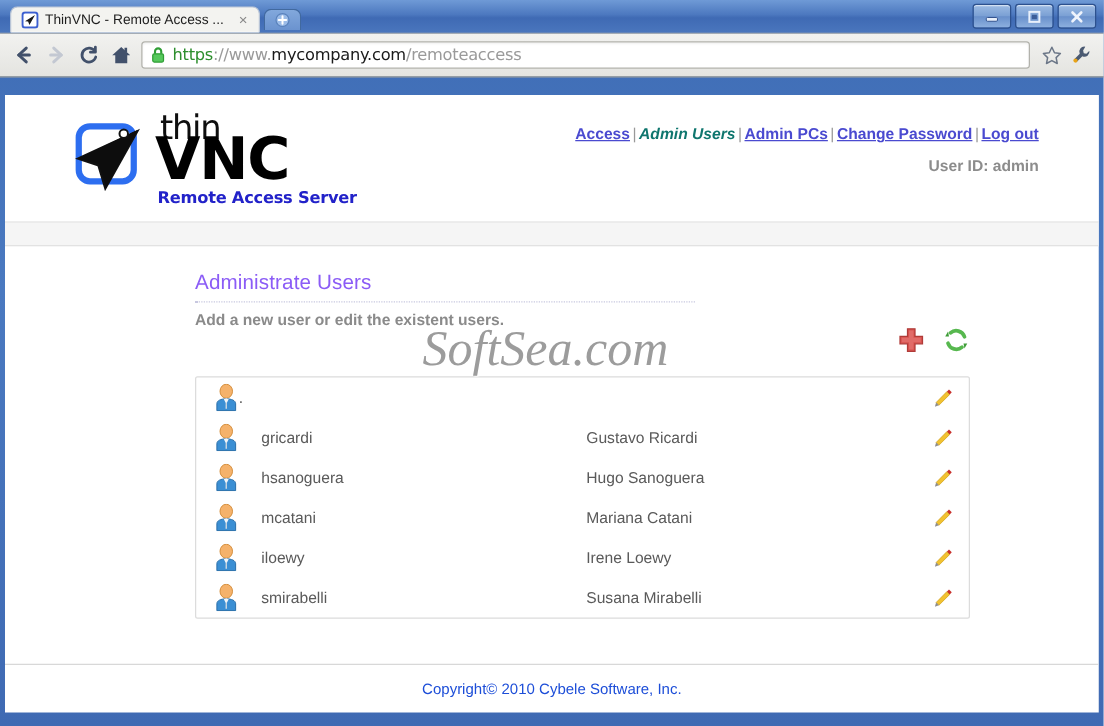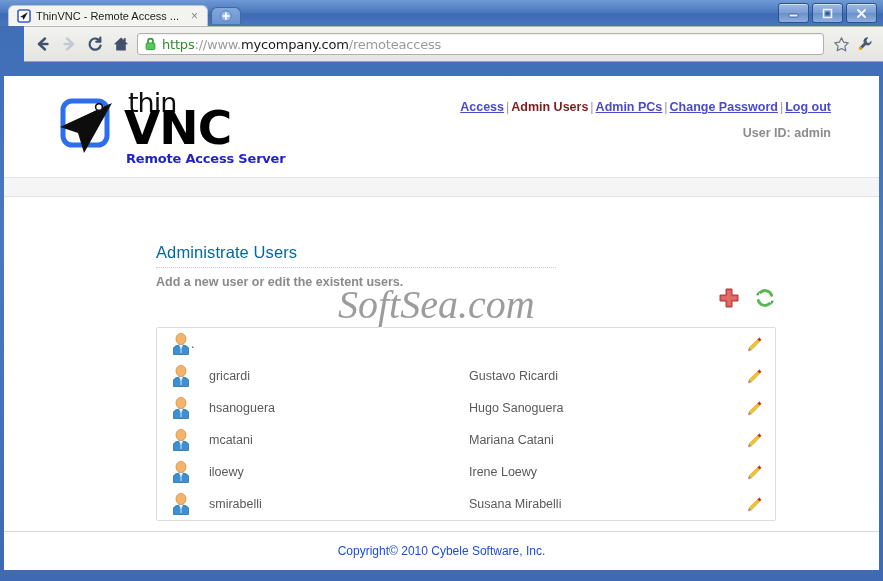--- a/index.html
+++ b/index.html
@@ -107,21 +107,20 @@
   
   .toolbar {
     height: 36px;
     background: linear-gradient(to bottom, #f2f2f0 0%, #e4e4e0 100%);
     border-top: 1px solid #b6b6b0;
     border-bottom: 1px solid #a2a29c;
     display: flex;
     align-items: center;
     padding: 0 6px;
     box-sizing: border-box;
-    margin-left: 24px;
   }
   .nav-btn {
     width: 26px;
     height: 26px;
     display: flex;
     align-items: center;
     justify-content: center;
     flex: 0 0 auto;
   }
   .omnibox {
@@ -220,23 +219,24 @@
     font-size: 12.5px;
     font-family: "Liberation Sans", sans-serif;
     white-space: nowrap;
   }
   .nav a {
     color: #4a4ad0;
     text-decoration: underline;
     font-weight: bold;
   }
   .nav .current {
-    color: #7f1d1d;
+    color: #0f766e;
     text-decoration: none;
     font-weight: bold;
+    font-style: italic;
   }
   .nav .pipe { color: #999; font-weight: normal; margin: 0 2px; }
   .userid {
     position: absolute;
     right: 48px;
     top: 50px;
     font-size: 12.5px;
     font-weight: bold;
     color: #8c8c8c;
     font-family: "Liberation Sans", sans-serif;
@@ -255,25 +255,24 @@
     height: 373px;
     box-sizing: border-box;
   }
   .inner {
     width: 620px;
     margin-left: 152px;
     position: relative;
   }
   .title {
     font-size: 16.5px;
-    color: #0369a1;
+    color: #8b5cf6;
     font-family: "Liberation Sans", sans-serif;
     padding-bottom: 5px;
     letter-spacing: 0.1px;
-    margin-top: 26px;
   }
   .title-rule {
     border-bottom: 1px dotted #c8c8e0;
     width: 400px;
     margin-bottom: 7px;
   }
   .subtitle {
     font-size: 12.5px;
     color: #8a8a8a;
     font-weight: bold;

